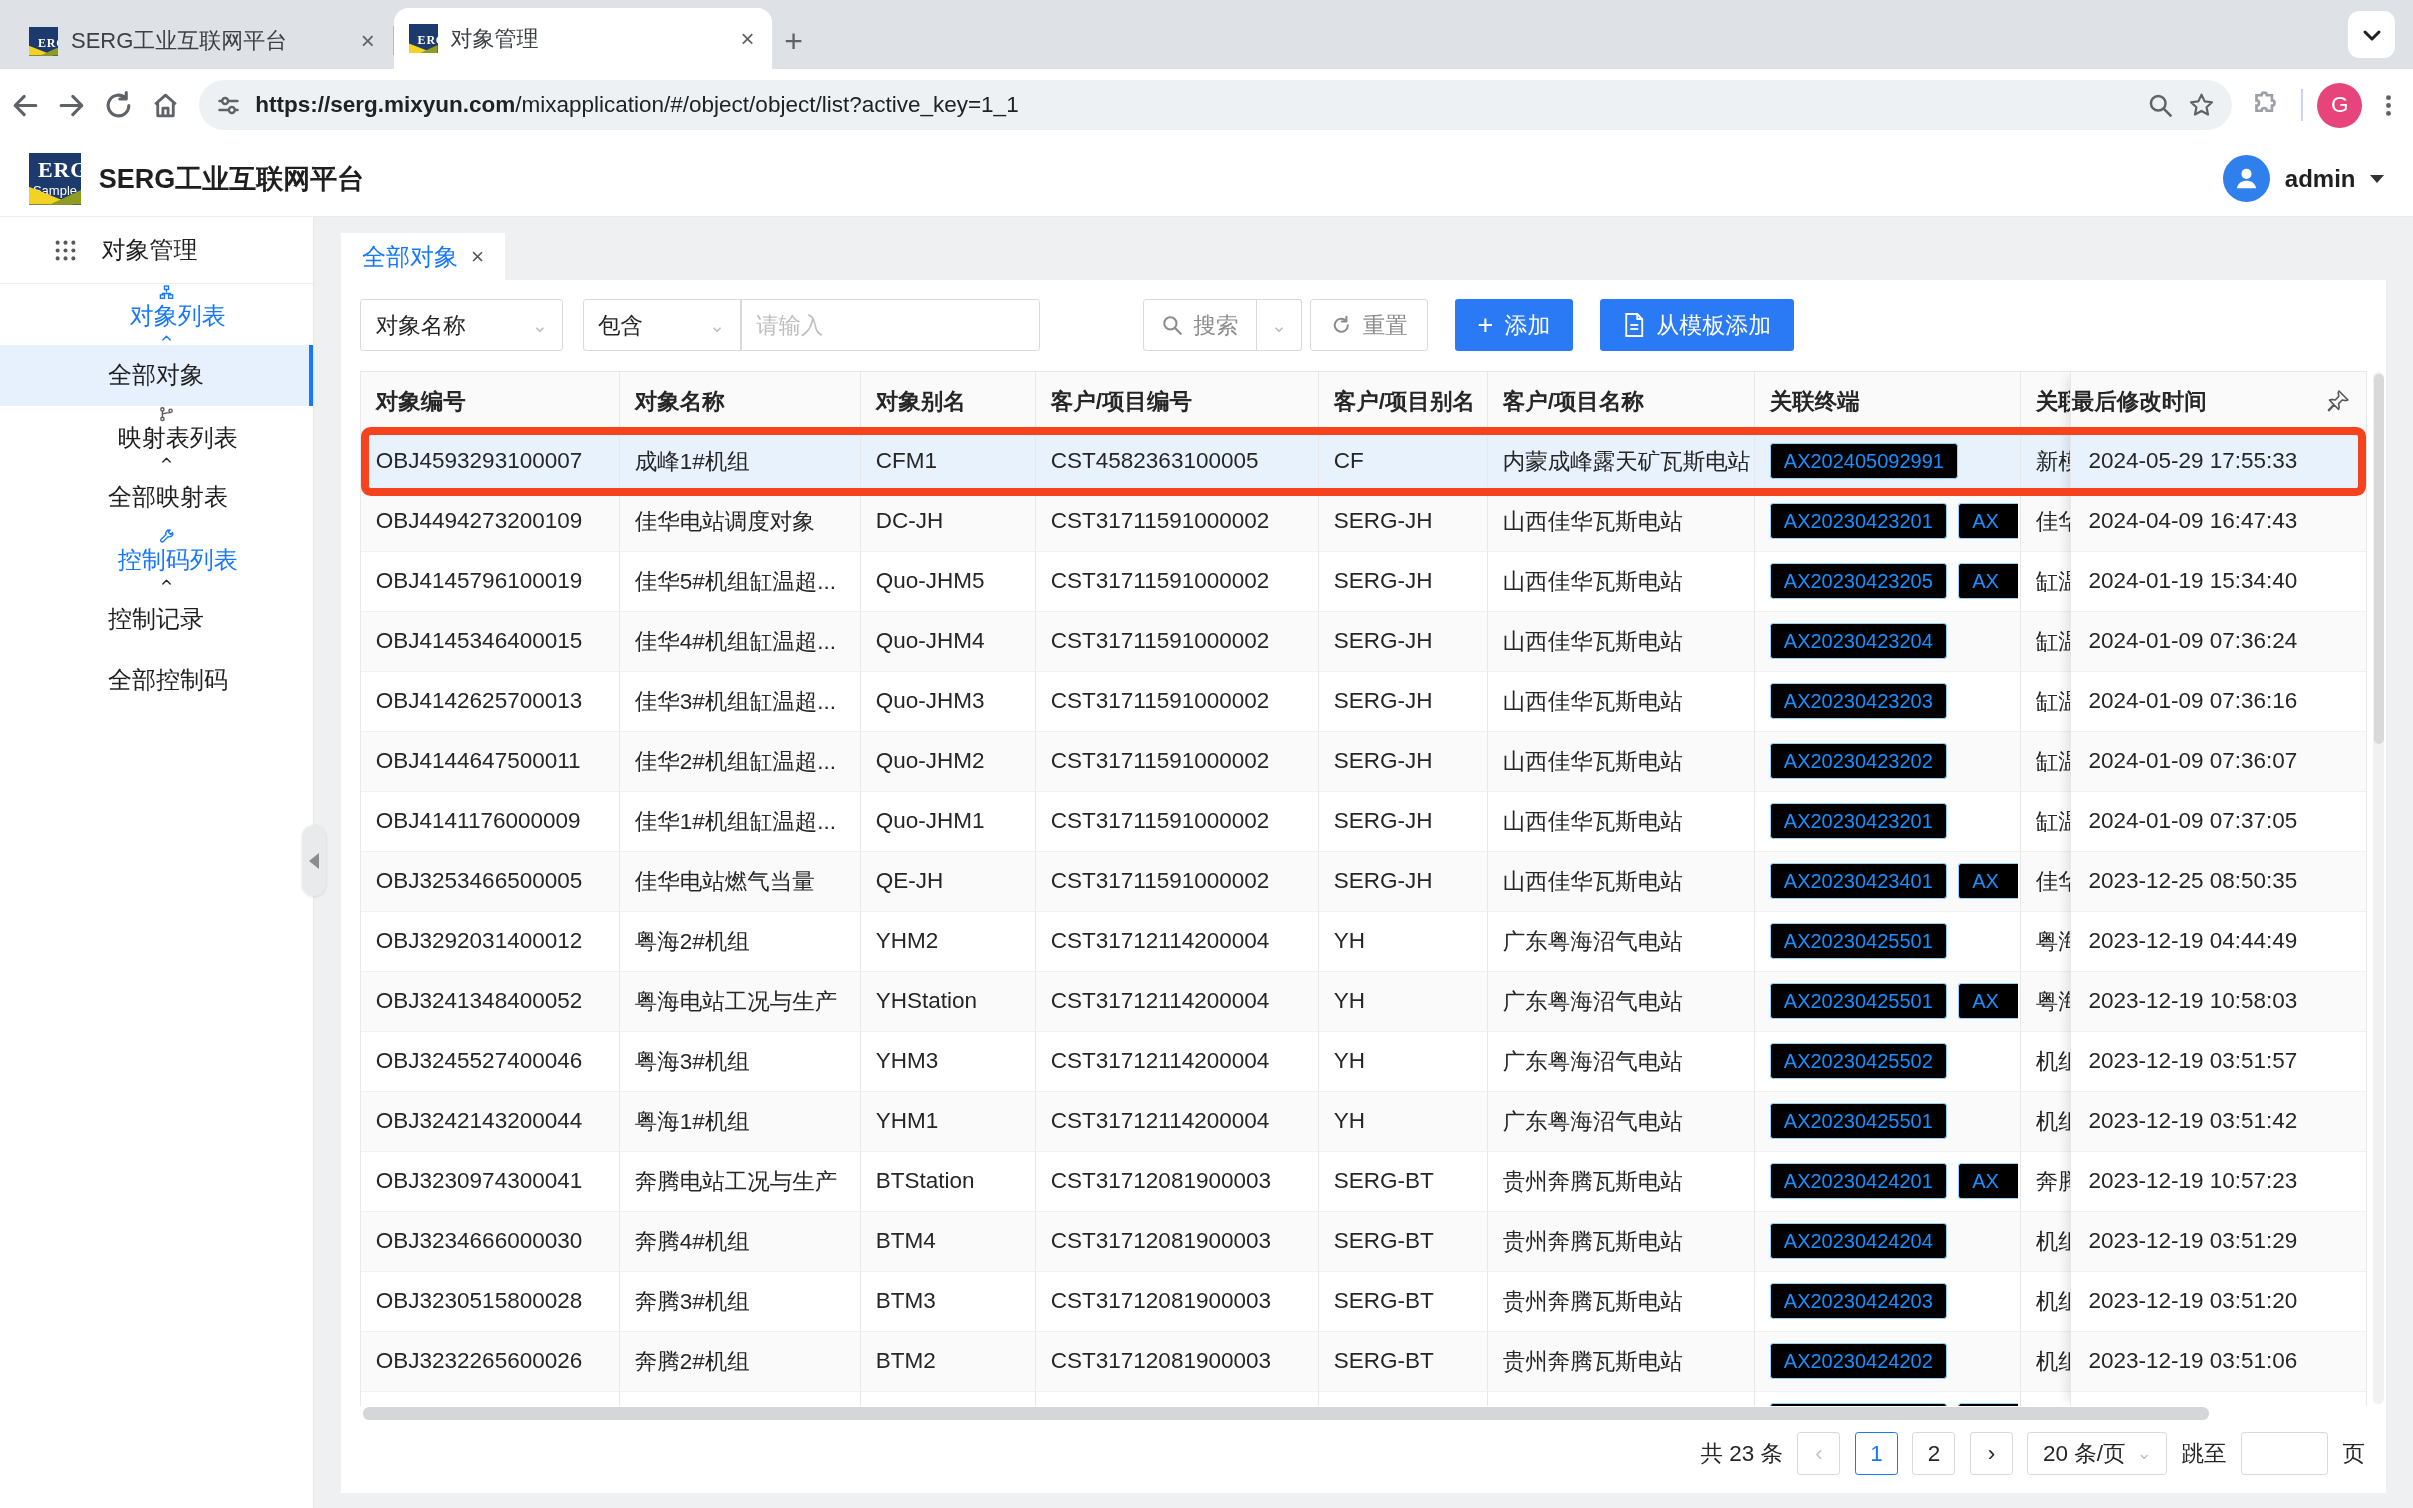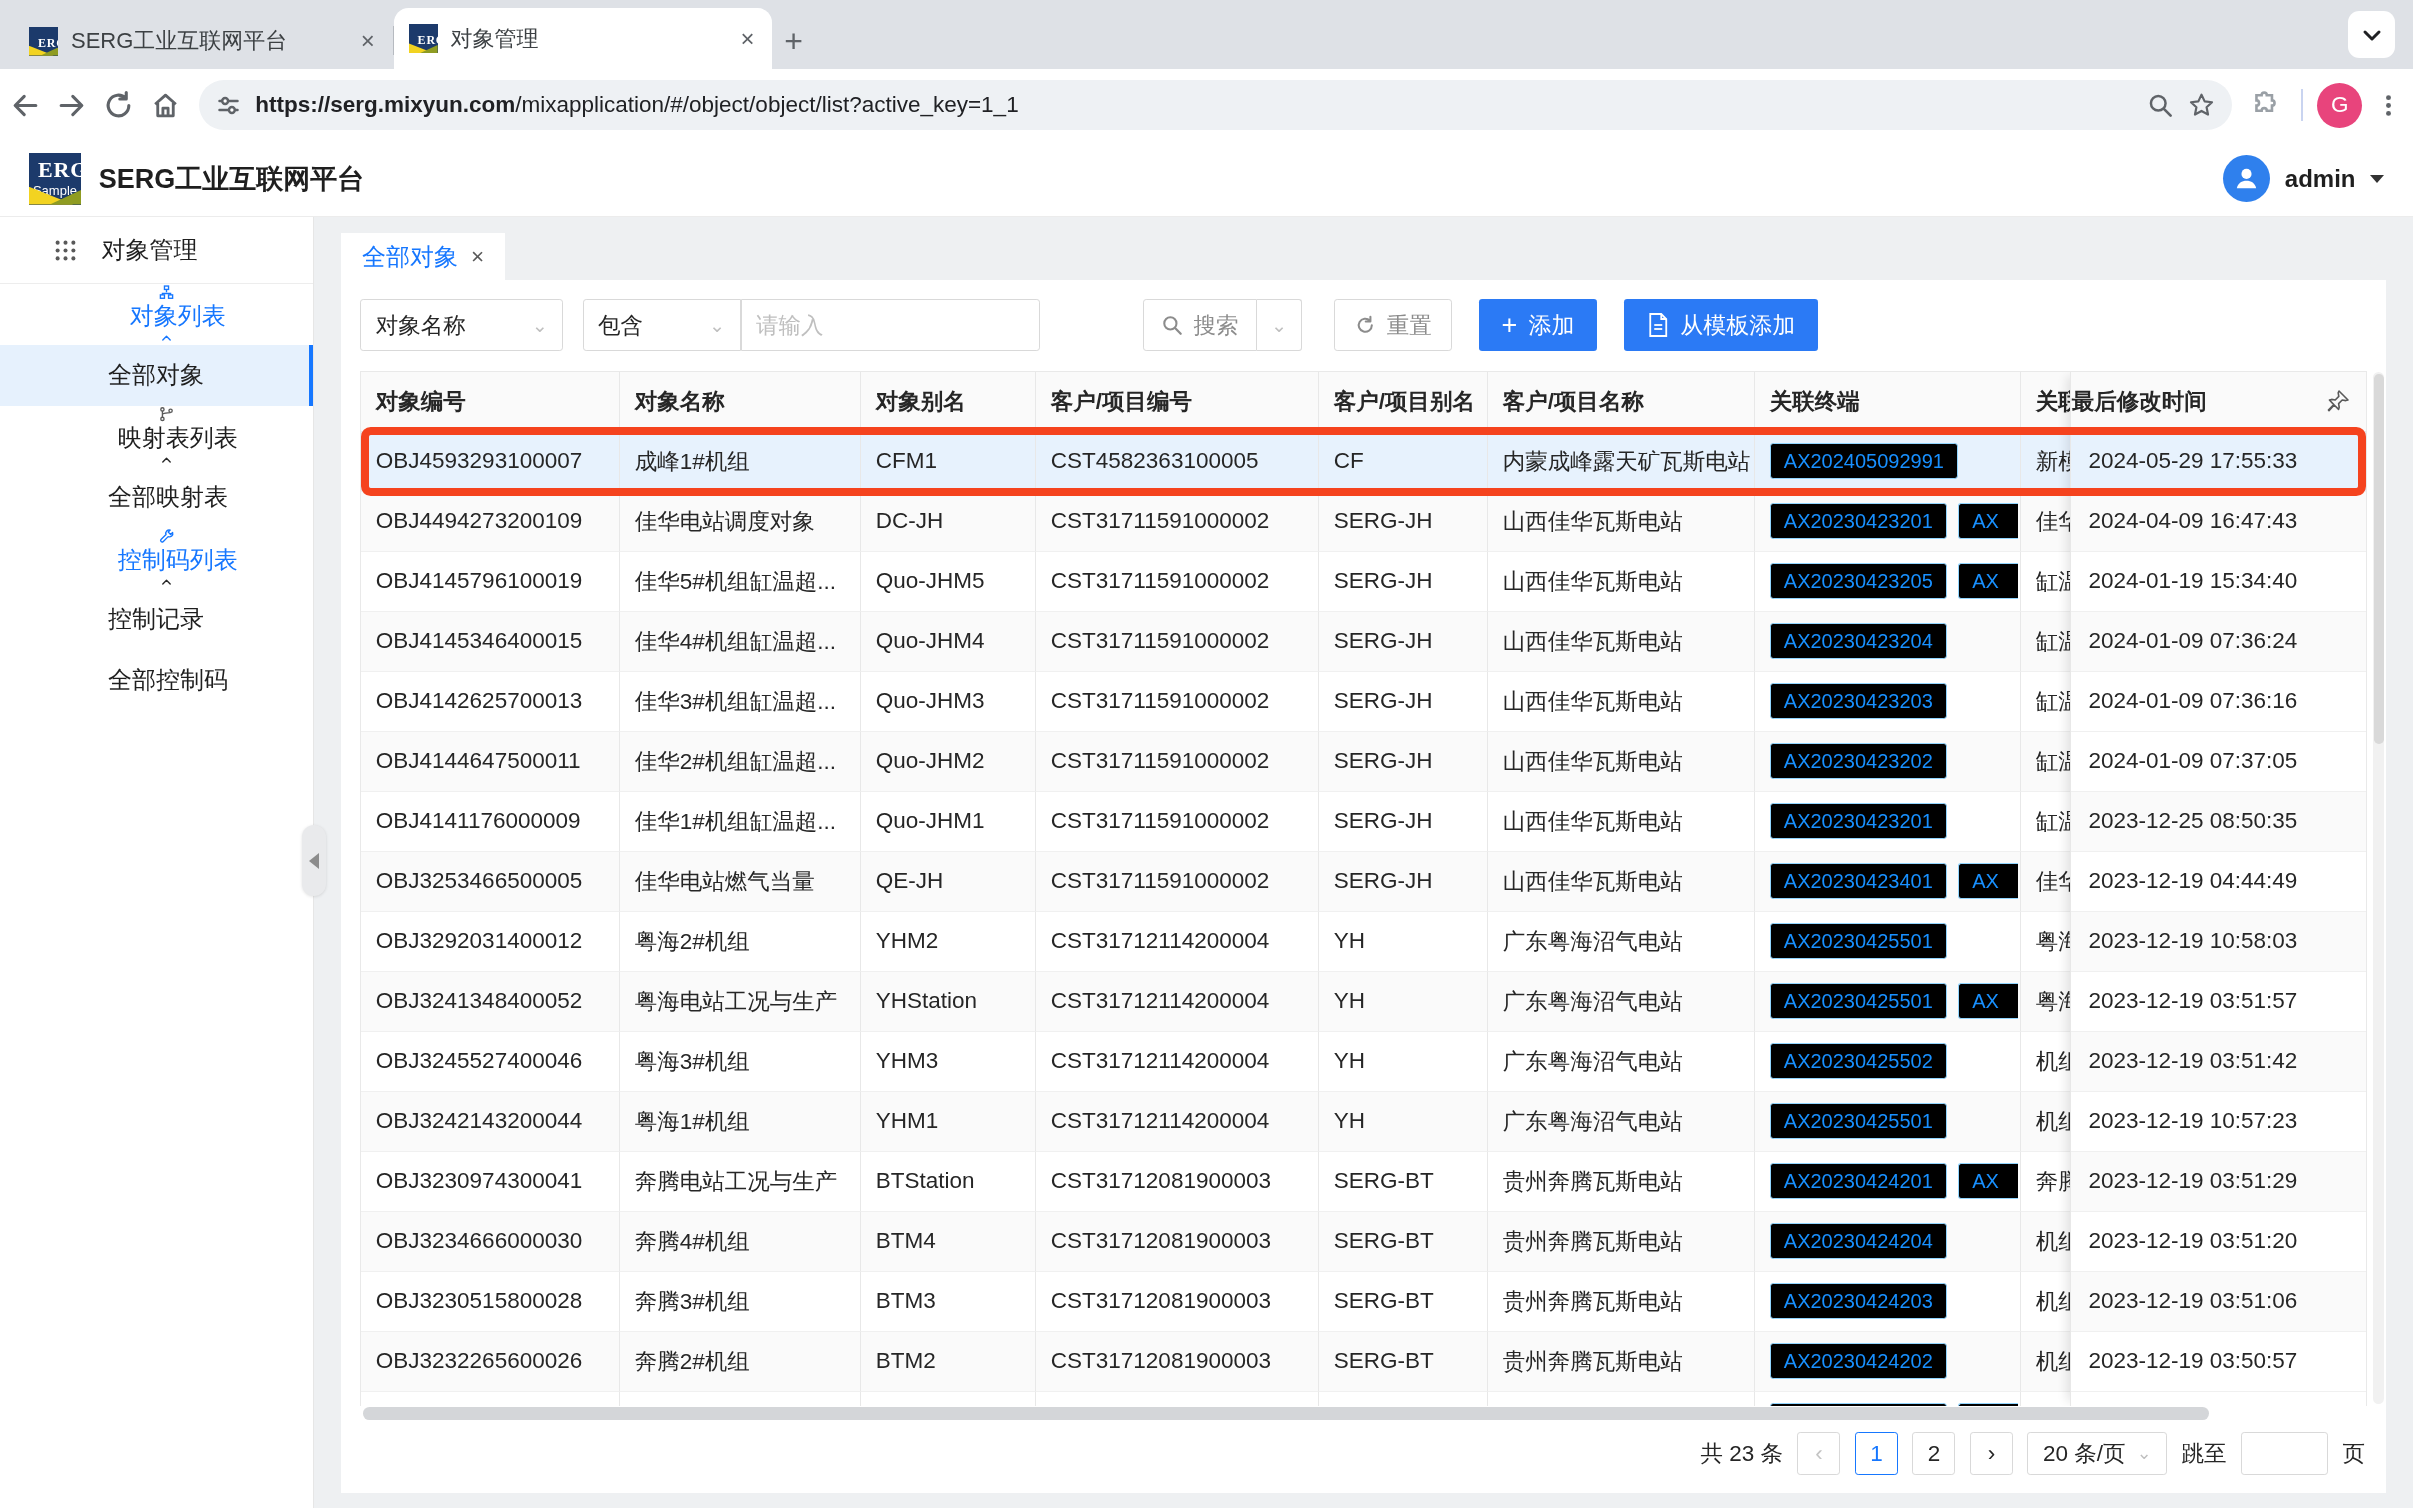--- a/index.html
+++ b/index.html
@@ -61,21 +61,21 @@
   .card { background:#fff; flex:1; padding:19.3px 19.3px 0; margin-bottom:16px; display:flex; flex-direction:column; min-width:0; }
 
   
   .filters { display:flex; align-items:center; height:52px; flex:none; }
   .fsel { height:52px; border:0.8px solid #d9d9d9; border-radius:3.2px; display:flex; align-items:center; justify-content:space-between; padding:0 14.5px; font-size:22.5px; color:#262626; background:#fff; }
   .fsel .chev { color:#bfbfbf; font-size:19.3px; margin-left:13px; }
   .finput { height:52px; width:299px; border:0.8px solid #d9d9d9; border-radius:0 3.2px 3.2px 0; padding:0 14.5px; display:flex; align-items:center; font-size:22.5px; color:#bfbfbf; background:#fff; }
   .splitbtn { display:flex; height:52px; margin-left:103px; }
   .splitbtn .seg1 { border:0.8px solid #d9d9d9; border-radius:3.2px 0 0 3.2px; display:flex; align-items:center; gap:9.7px; padding:0 17.7px; font-size:22.5px; color:#8c8c8c; background:#fff; }
   .splitbtn .seg2 { border:0.8px solid #d9d9d9; border-left:none; border-radius:0 3.2px 3.2px 0; width:45px; display:flex; align-items:center; justify-content:center; color:#bfbfbf; font-size:19.3px; background:#fff; }
-  .btn-plain { height:52px; border:0.8px solid #d9d9d9; border-radius:3.2px; background:#fff; display:flex; align-items:center; gap:9.7px; padding:0 19.3px; font-size:22.5px; color:#8c8c8c; margin-left:32px;font-family:Liberation Serif, serif; }
+  .btn-plain { height:52px; border:0.8px solid #d9d9d9; border-radius:3.2px; background:#fff; display:flex; align-items:center; gap:9.7px; padding:0 19.3px; font-size:22.5px; color:#8c8c8c; margin-left:8px;font-family:Liberation Serif, serif; }
   .btn-blue { height:52px; border-radius:3.2px; background:#2b7af5; color:#fff; display:flex; align-items:center; gap:11.3px; padding:0 22.5px; font-size:23px; margin-left:27px; border:none; }
   .btn-blue .plus { font-size:27px; line-height:1; }
 
   
   .table-area { position:relative; margin-top:19.3px; flex:none; }
   .table-clip { height:1035px; overflow:hidden; border:0.8px solid #e9e9e9; border-bottom:none; position:relative; }
   .trh, .trr { display:flex; width:100%; }
   .trh { height:60px; background:#fafafa; font-weight:700; }
   .trr { height:60px; background:#fff; }
   .trr.odd { background:#fafafa; }
@@ -573,20 +573,21 @@
                     <path d="M13 2l9 9-2.2.6-3.6-.6-3.6 3.6.6 3.6-.6 2.2-4.4-4.4L3 21.6 2.4 21l5.4-5.4L3.4 11l2.2-.6 3.6.6 3.6-3.6-.6-3.6z" fill="none" stroke="#595959" stroke-width="1.6" stroke-linejoin="round"></path>
                   </svg>
               </span>
             </div>
             <div class="f-body">
                 <div class="fc sel">2024-05-29 17:55:33</div>
                 <div class="fc odd">2024-04-09 16:47:43</div>
                 <div class="fc">2024-01-19 15:34:40</div>
                 <div class="fc odd">2024-01-09 07:36:24</div>
                 <div class="fc">2024-01-09 07:36:16</div>
+                <div class="fc odd">2024-01-09 07:36:07</div>
                 <div class="fc">2024-01-09 07:37:05</div>
                 <div class="fc odd">2023-12-25 08:50:35</div>
                 <div class="fc">2023-12-19 04:44:49</div>
                 <div class="fc odd">2023-12-19 10:58:03</div>
                 <div class="fc">2023-12-19 03:51:57</div>
                 <div class="fc odd">2023-12-19 03:51:42</div>
                 <div class="fc">2023-12-19 10:57:23</div>
                 <div class="fc odd">2023-12-19 03:51:29</div>
                 <div class="fc">2023-12-19 03:51:20</div>
                 <div class="fc odd">2023-12-19 03:51:06</div>

